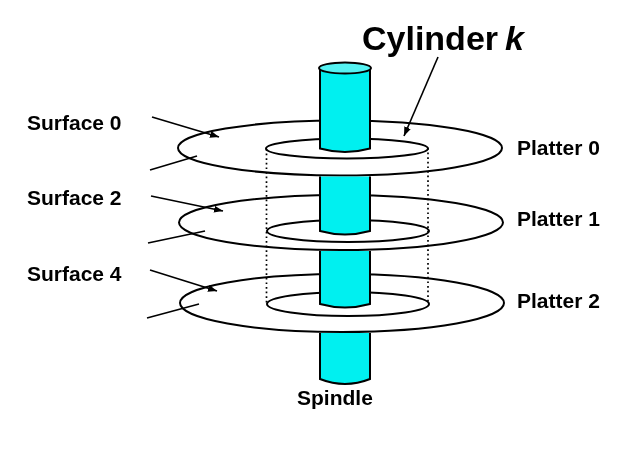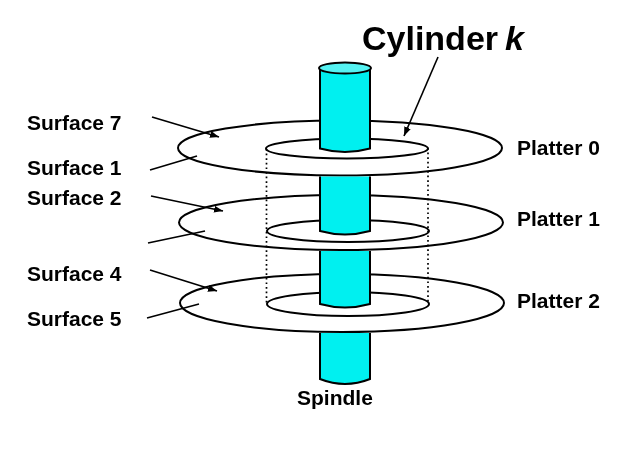--- a/index.html
+++ b/index.html
@@ -61,24 +61,22 @@
     <line class="leader" marker-end="url(#ah)" x1="150" y1="270" x2="217" y2="291"></line>
     <line class="leader" x1="147" y1="318" x2="199" y2="304"></line>
 
     <line class="leader" marker-end="url(#ah)" x1="438" y1="57" x2="404" y2="136"></line>
   </svg>
 
   <div class="label title" style="left:362px; top:21px;">
     <span>Cylinder</span><span class="var">k</span>
   </div>
 
-  <div class="label" style="left:27px; top:112px;">Surface 7</div>
-  <div class="label" style="left:27px; top:157px;">Surface 1</div>
+  <div class="label" style="left:27px; top:112px;">Surface 0</div>
   <div class="label" style="left:27px; top:187px;">Surface 2</div>
   <div class="label" style="left:27px; top:263px;">Surface 4</div>
-  <div class="label" style="left:27px; top:308px;">Surface 5</div>
 
   <div class="label" style="left:517px; top:137px;">Platter 0</div>
   <div class="label" style="left:517px; top:208px;">Platter 1</div>
   <div class="label" style="left:517px; top:290px;text-align:center;">Platter 2</div>
 
   <div class="label" style="left:297px; top:387px;text-align:right;">Spindle</div>
 </div>
 
 </body></html>

